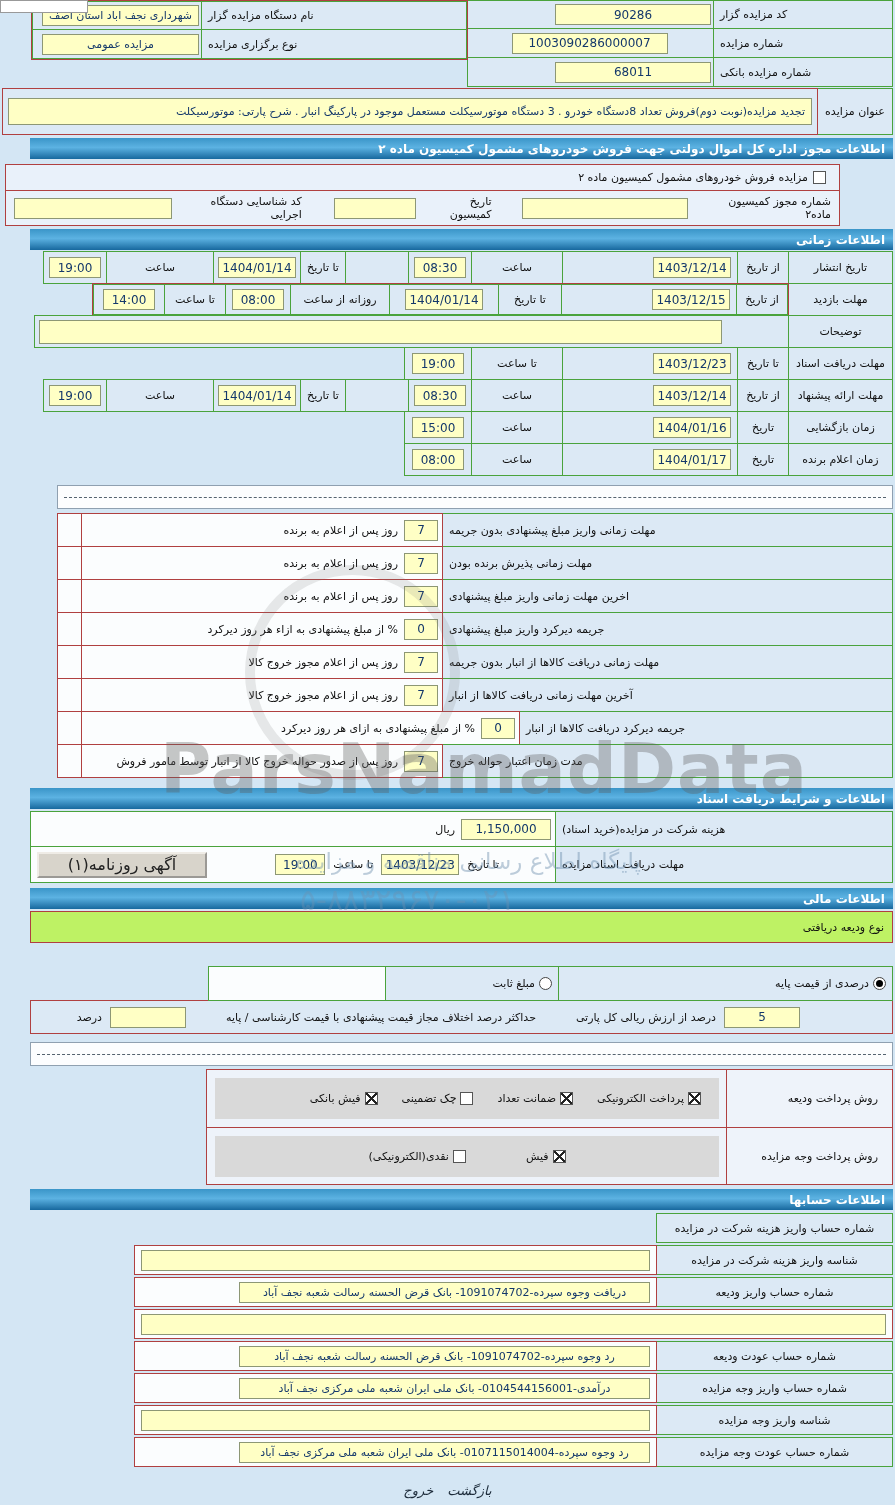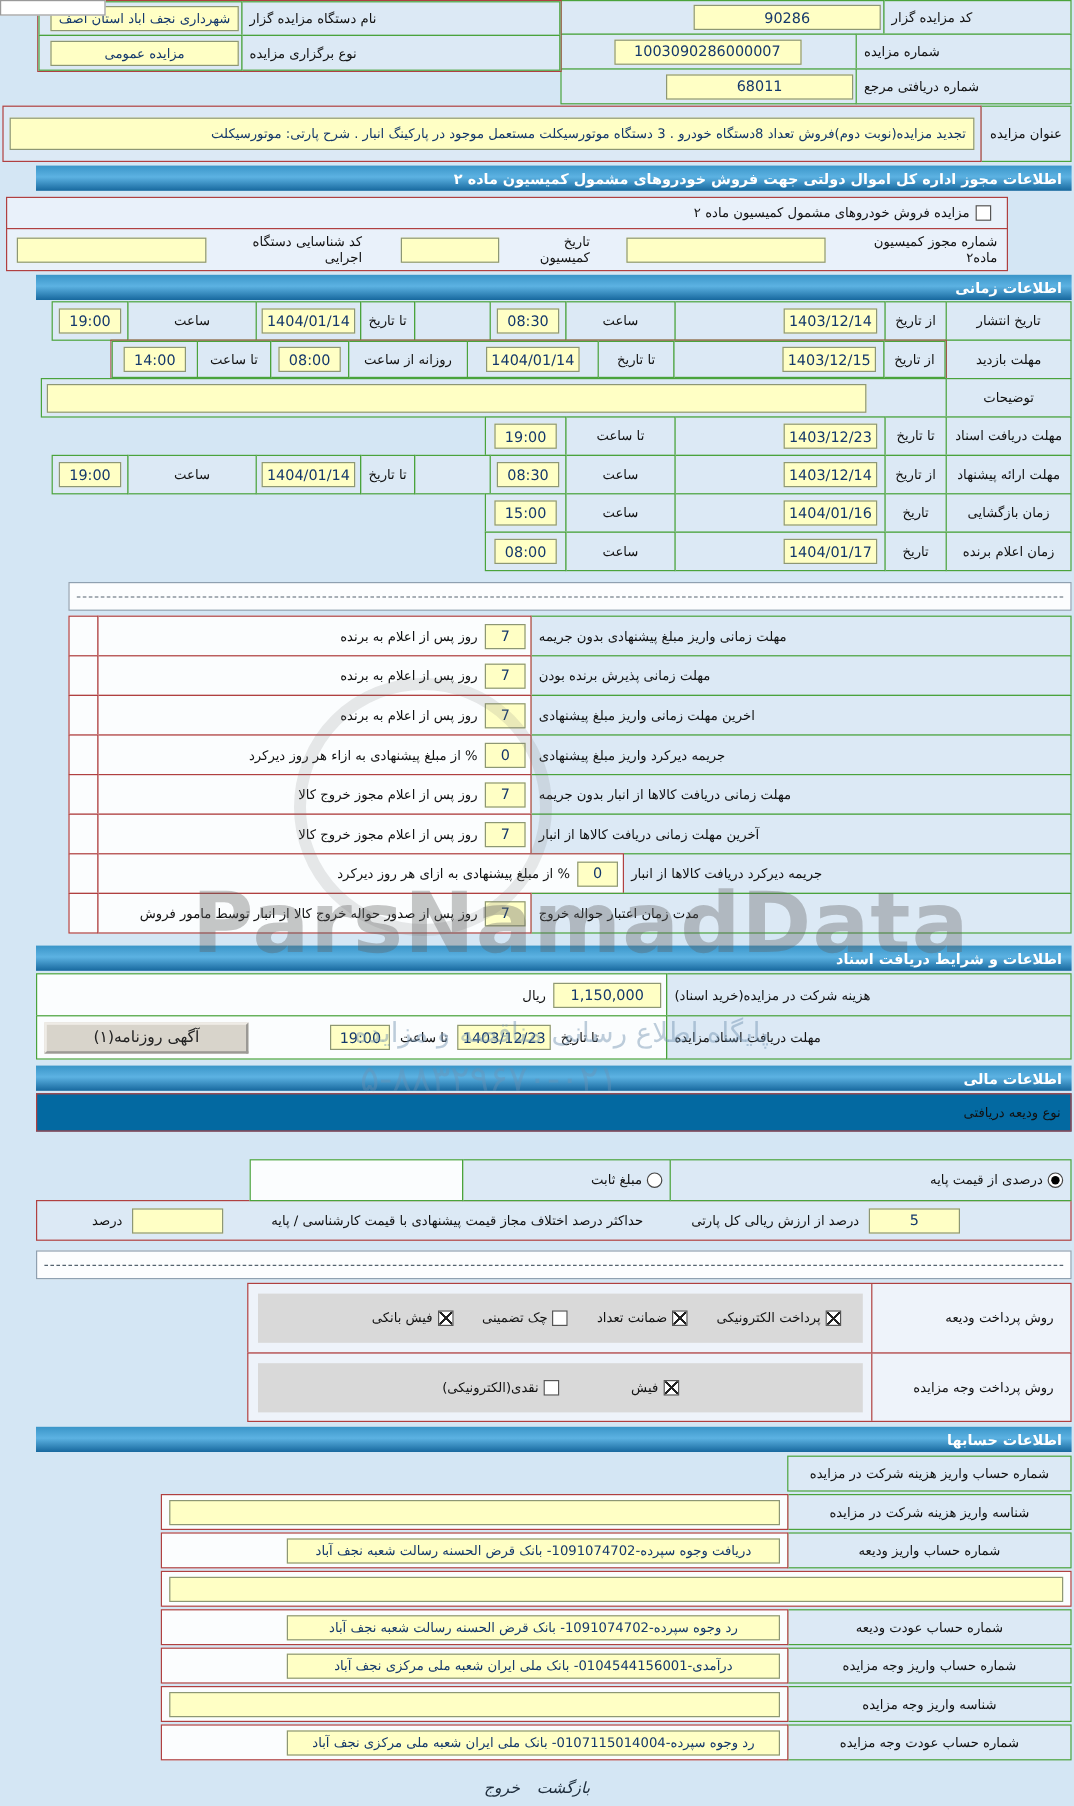--- a/index.html
+++ b/index.html
@@ -12,21 +12,21 @@
 .flushR{justify-content:flex-start;padding-right:6px;text-align:right}
 .white{background:#fbfdfe}
 .redbox{border:1px solid #b04040}
 .inp{background:#ffffc5;border:1px solid #8d9775;height:21px;display:flex;align-items:center;justify-content:center;color:#14386b;font-size:12px;white-space:nowrap;overflow:hidden;flex:none}
 .inp.sm{font-size:11px}
 .bar{height:21px;margin:0 2px 0 30px;background:linear-gradient(180deg,#3a95c8 0%,#5cb2e2 45%,#17689e 100%);color:#fff;font-weight:bold;font-size:12px;display:flex;align-items:center;padding-right:8px}
 .cb{width:13px;height:13px;border:1px solid #555;background:#fff;display:inline-block;flex:none}
 .cb.checked{background-image:linear-gradient(to top right,transparent 44%,#222 44%,#222 56%,transparent 56%),linear-gradient(to bottom right,transparent 44%,#222 44%,#222 56%,transparent 56%)}
 .radio{width:13px;height:13px;border:1px solid #444;border-radius:50%;background:#fff;display:inline-flex;align-items:center;justify-content:center;flex:none}
 .radio.sel::after{content:"";width:7px;height:7px;border-radius:50%;background:#000}
-.btn{width:170px;height:26px;background:#d8d4cb;border:2px outset #efece6;font-size:13px;display:flex;align-items:center;justify-content:center;color:#222;flex:none}
+.btn{width:170px;height:26px;background:#d8d4cb;border:2px outset #efece6;font-size:16px;display:flex;align-items:center;justify-content:center;color:#222;flex:none}
 .gray{background:#d9d9d9;display:flex;align-items:center}
 .pitem{display:inline-flex;align-items:center;gap:4px}
 .dash{height:24px;background:#fcfdfe;border:1px solid #8fa0b0;display:flex;align-items:center}
 .dash>div{flex:1;border-top:1px dashed #55636f;margin:0 6px}
 .wm{position:absolute;pointer-events:none;z-index:5}
 .lbl{color:#111}
 </style>
 </head>
 <body>
 
@@ -35,38 +35,38 @@
   <div class="wm" style="left:245px;top:565px;width:215px;height:215px;border:10px solid rgba(120,120,120,.16);border-radius:50%"></div>
   <div class="wm" style="left:160px;top:728px;direction:ltr;font-size:70px;font-weight:bold;color:rgba(95,95,95,.35);letter-spacing:1px">ParsNamadData</div>
   <div class="wm" style="left:295px;top:848px;font-size:23px;color:rgba(110,145,175,.45)">پایگاه اطلاع رسانی مناقصه و مزایده</div>
   <div class="wm" style="left:300px;top:882px;font-size:30px;letter-spacing:4px;color:rgba(110,145,175,.38)">۵-۸۸۳۲۹۶۷۰-۰۲۱</div>
 
   <div style="position:absolute;left:0;top:0;width:88px;height:13px;background:#fff;border:1px solid #999;z-index:6"></div>
 
   <div class="row" style="height:87px;align-items:flex-start;margin:0 2px">
     <div style="width:426px;height:87px">
       <div class="row" style="height:29px">
-        <div class="cell flushL" style="width:157px">
+        <div class="cell flushL" style="width:180px">
             <span class="lbl">کد مزایده گزار</span>
           </div>
         <div class="cell" style="flex:1;justify-content:flex-start">
           <div class="inp" style="width:156px;margin-right:2px">90286</div>
         </div>
       </div>
       <div class="row" style="height:30px;margin-top:-1px">
         <div class="cell flushL" style="width:180px">
             <span class="lbl">شماره مزایده</span>
           </div>
         <div class="cell" style="flex:1;justify-content:center">
           <div class="inp" style="width:156px;margin-right:2px">1003090286000007</div>
         </div>
       </div>
       <div class="row" style="height:30px;margin-top:-1px">
         <div class="cell flushL" style="width:180px">
-            <span class="lbl">شماره دریافتی مرجع</span>
+            <span class="lbl">شماره مزایده بانکی</span>
           </div>
         <div class="cell" style="flex:1;justify-content:flex-start">
           <div class="inp" style="width:156px;margin-right:2px">68011</div>
         </div>
       </div>
     </div>
     <div class="redbox" style="width:437px;height:60px">
       <div class="row" style="height:29px">
         <div class="cell flushL" style="flex:1">
             <span class="lbl">نام دستگاه مزایده گزار</span>
@@ -370,21 +370,21 @@
     <div class="cell white row" style="flex:1;justify-content:flex-start;padding-right:56px">
       <span class="lbl">تا تاریخ</span>
       <div class="inp" style="width:78px;margin-right:8px">1403/12/23</div>
       <span class="lbl" style="margin-right:8px">تا ساعت</span>
       <div class="inp" style="width:50px;margin-right:8px">19:00</div>
       <div class="btn" style="margin-right:auto;margin-left:6px">آگهی روزنامه(۱)</div>
     </div>
   </div>
 
   <div class="bar" style="margin-top:5px">اطلاعات مالی</div>
-  <div class="redbox row" style="height:32px;margin:2px 2px 0 30px;background:#0369a1;padding-right:8px">
+  <div class="redbox row" style="height:32px;margin:2px 2px 0 30px;background:#bef264;padding-right:8px">
     <span class="lbl">نوع ودیعه دریافتی</span>
   </div>
   <div class="row" style="height:35px;margin:23px 2px 0 206px">
     <div class="cell flushR" style="width:335px;gap:4px">
       <span class="radio sel"></span>
       <span class="lbl">درصدی از قیمت پایه</span>
     </div>
     <div class="cell flushR" style="width:174px;gap:4px">
       <span class="radio"></span>
       <span class="lbl">مبلغ ثابت</span>

